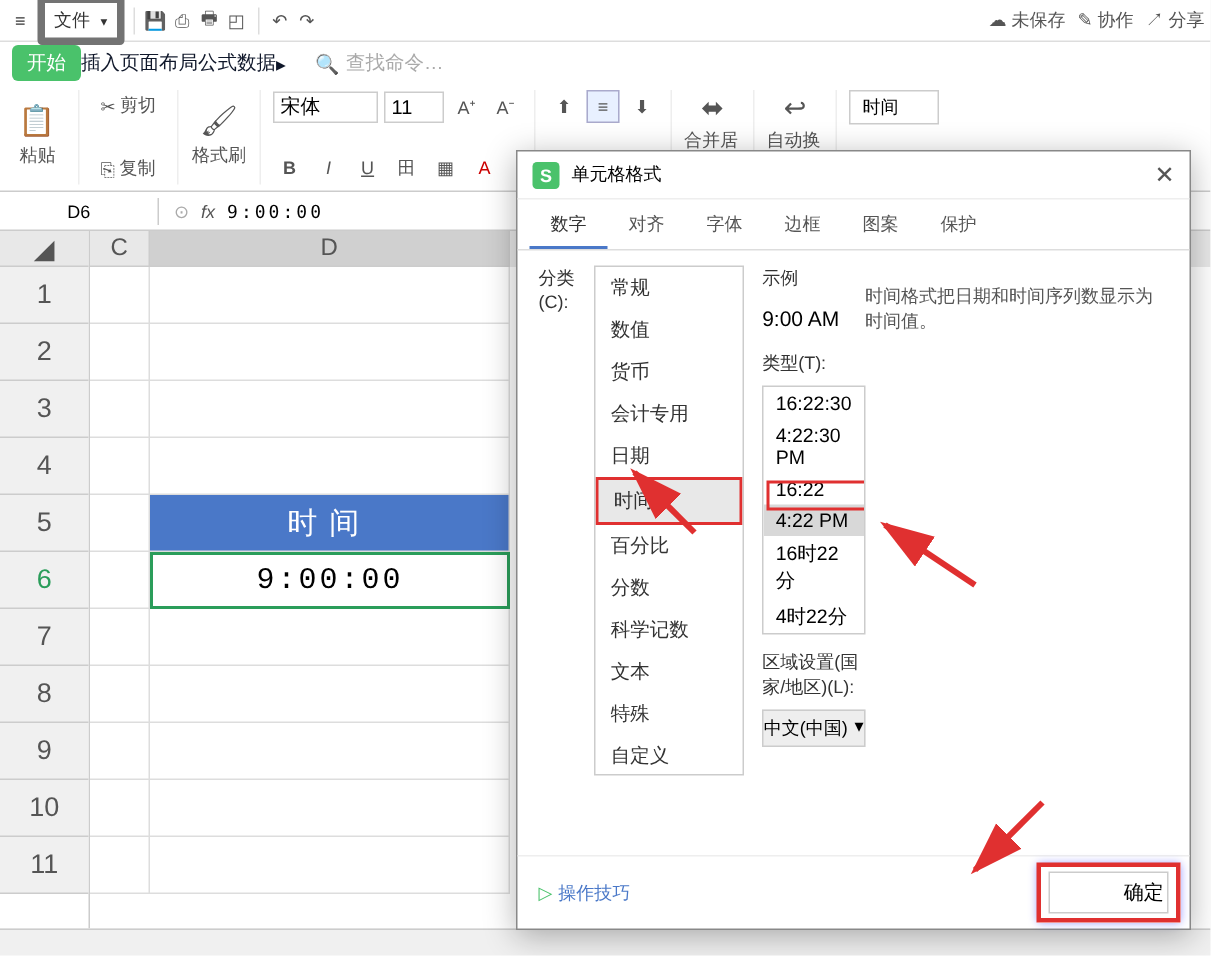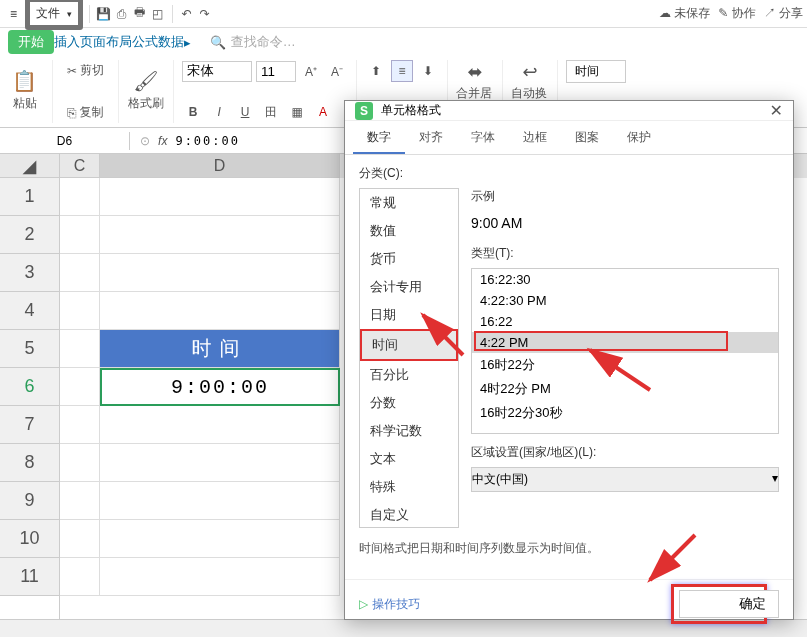--- a/index.html
+++ b/index.html
@@ -9,37 +9,37 @@
 .menubar { height: 28px; background: #fff; border-bottom: 1px solid #ddd; display: flex; align-items: center; padding: 0 4px; gap: 2px; }
 .menubar .menu-btn { padding: 3px 6px; display: flex; align-items: center; gap: 4px; color: #333; }
 .menubar .file-btn { background: #fff; border: 5px solid #737373; border-radius: 3px; }
 .menubar .sep { width: 1px; height: 18px; background: #ddd; margin: 0 4px; }
 .menubar .icon { width: 16px; height: 16px; display: inline-flex; align-items: center; justify-content: center; color: #555; }
 .menubar .right { margin-left: auto; display: flex; gap: 8px; align-items: center; color: #555; }
 
 
 .tabbar { height: 28px; background: #fff; display: flex; align-items: center; padding: 0 8px; font-size: 13px; }
 .tabbar .tab-active { background: #4ac26b; color: #fff; padding: 3px 10px; border-radius: 4px; }
-.tabbar .tab { color: #0369a1; }
+.tabbar .tab { color: #0f172a; }
 .tabbar .search { margin-left: 20px; color: #aaa; display: flex; align-items: center; gap: 4px; }
 
 
 .ribbon { height: 72px; background: #fff; border-bottom: 1px solid #ccc; display: flex; padding: 4px 6px; gap: 8px; }
 .ribbon-group { display: flex; flex-direction: column; justify-content: space-between; border-right: 1px solid #eee; padding-right: 8px; }
 .ribbon-row { display: flex; gap: 4px; align-items: center; font-size: 12px; }
 .rbtn { padding: 2px 6px; display: flex; align-items: center; gap: 3px; color: #555; }
 .big-btn { width: 38px; height: 60px; display: flex; flex-direction: column; align-items: center; justify-content: center; gap: 2px; color: #555; }
 .font-sel { border: 1px solid #ccc; padding: 2px 4px; width: 70px; background: #fff; }
 .size-sel { border: 1px solid #ccc; padding: 2px 4px; width: 40px; background: #fff; }
 .fmt-box { width: 22px; height: 22px; display: flex; align-items: center; justify-content: center; border: 1px solid transparent; color: #555; }
 .fmt-box.sel { border: 1px solid #aac; background: #e8f0ff; }
 
 
 .formula-row { height: 26px; background: #fff; border-bottom: 1px solid #ccc; display: flex; align-items: center; }
-.namebox { width: 130px; border-right: 1px solid #ccc; padding: 2px 6px; text-align: center; }
+.namebox { width: 106px; border-right: 1px solid #ccc; padding: 2px 6px; text-align: center; }
 .fx-area { display: flex; align-items: center; gap: 8px; padding: 0 10px; }
 .fx-lbl { font-style: italic; color: #555; }
 
 
 .sheet { position: relative; background: #fff; height: calc(637px - 28px - 28px - 72px - 26px - 18px); display: flex; }
 .rowhdrs { width: 60px; border-right: 1px solid #ccc; }
 .rowhdr { height: 38px; border-bottom: 1px solid #ccc; display: flex; align-items: center; justify-content: center; font-size: 18px; color: #555; background: #f0f0f0; }
 .rowhdr.first { height: 24px; background: #e8e8e8; }
 .rowhdr.active { color: #2a9d5a; }
 .cols { flex: 1; }
@@ -58,38 +58,38 @@
 .statusbar { position: absolute; bottom: 0; left: 0; right: 0; height: 18px; background: #f0f0f0; border-top: 1px solid #ccc; }
 
 
 .dialog { position: absolute; top: 100px; left: 344px; width: 450px; height: 520px; background: #fff; border: 1px solid #888; box-shadow: 0 4px 20px rgba(0,0,0,0.3); display: flex; flex-direction: column; }
 .dlg-title { height: 32px; display: flex; align-items: center; padding: 0 10px; border-bottom: 1px solid #eee; }
 .dlg-title .ticon { width: 18px; height: 18px; background: #4ac26b; border-radius: 3px; margin-right: 8px; display: flex; align-items: center; justify-content: center; color: #fff; font-weight: bold; }
 .dlg-close { margin-left: auto; font-size: 16px; color: #555; }
 .dlg-tabs { height: 34px; display: flex; border-bottom: 1px solid #ddd; padding: 0 8px; }
 .dlg-tab { padding: 8px 14px; color: #555; border-bottom: 2px solid transparent; }
 .dlg-tab.active { border-bottom: 2px solid #4a78c8; color: #333; }
-.dlg-body { flex: 1; padding: 10px 14px; display: flex; flex-direction: column; }
+.dlg-body { flex: 1; padding: 10px 14px; display: flex; flex-direction: row; }
 .dlg-label { font-size: 12px; color: #333; margin-bottom: 6px; }
 .dlg-split { display: flex; gap: 12px; flex: 1; }
 .cat-list { width: 100px; border: 1px solid #ccc; height: 340px; overflow: hidden; }
 .cat-item { padding: 5px 10px; font-size: 13px; color: #333; }
 .cat-item.hl { border: 2px solid #e03030; background: #e8e8e8; }
 .right-pane { flex: 1; display: flex; flex-direction: column; }
 .sample-box { margin-bottom: 10px; }
 .sample-val { font-size: 14px; padding: 4px 0; }
 .type-list { border: 1px solid #ccc; height: 166px; overflow-y: scroll; position: relative; }
 .type-item { padding: 3px 8px; font-size: 13px; }
 .type-item.sel { background: #d8d8d8; }
 .type-hl { position: absolute; border: 2px solid #e03030; pointer-events: none; }
 .locale-sel { border: 1px solid #ccc; padding: 3px 0; background: #eee; display: flex; justify-content: space-between; }
 .dlg-desc { font-size: 12px; color: #555; padding: 12px 0; }
 .dlg-footer { border-top: 1px solid #eee; padding: 10px 14px; display: flex; justify-content: space-between; align-items: center; }
 .tips-link { color: #4a78c8; display: flex; align-items: center; gap: 4px; }
-.ok-btn { width: 100px; height: 28px; border: 1px solid #ccc; background: #fff; position: relative; padding-left: 47px; }
+.ok-btn { width: 80px; height: 28px; border: 1px solid #ccc; background: #fff; position: relative; padding-left: 47px; }
 .ok-hl { position: absolute; border: 3px solid #e03030; box-shadow: 0 0 6px rgba(0,0,255,0.4); }
 
 
 .arrow { position: absolute; pointer-events: none; }
 .arrow svg { overflow: visible; }
 
 
 .wm { position: absolute; color: #e8e8e8; font-size: 14px; transform: rotate(-20deg); pointer-events: none; z-index: 0; }
 </style>
 </head>

